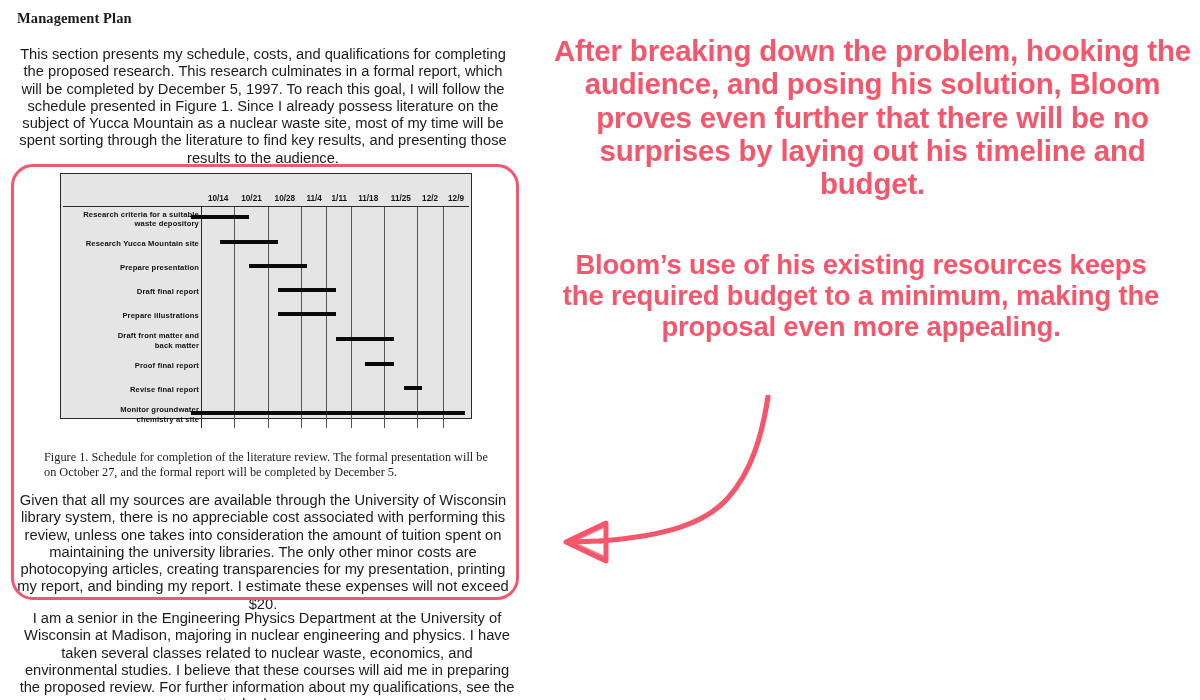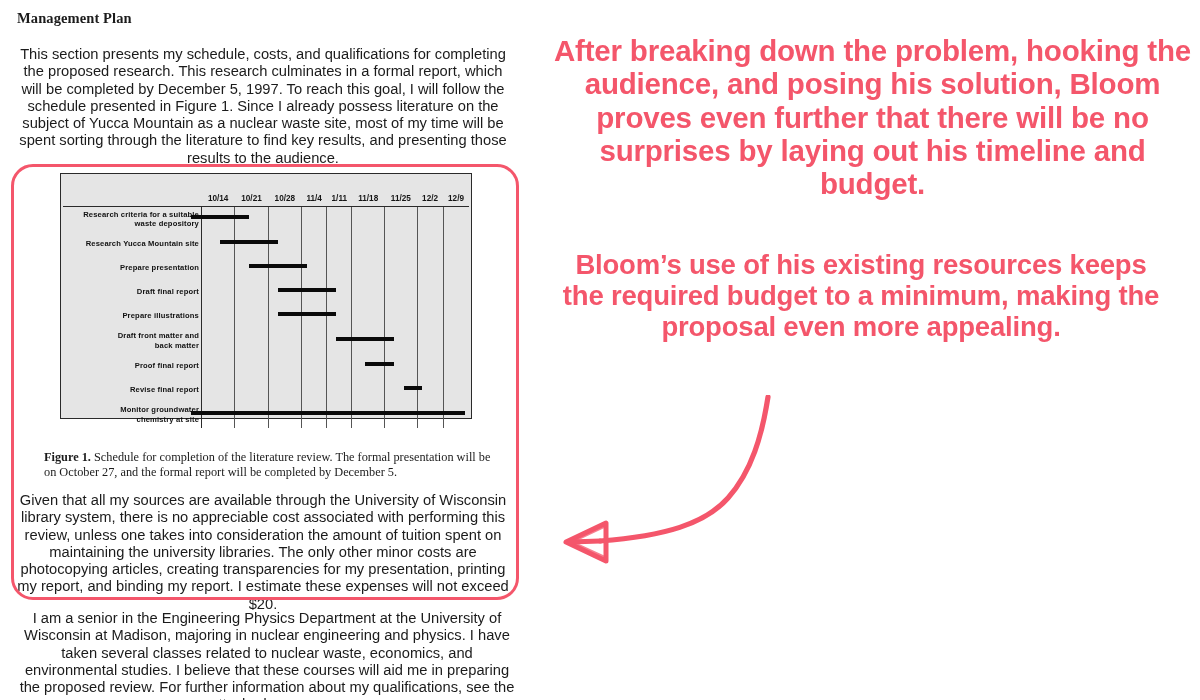--- a/index.html
+++ b/index.html
@@ -154,21 +154,21 @@
   #fig-caption {
     position: absolute;
     left: 44px;
     top: 450px;
     width: 450px;
     font-family: "Liberation Serif", serif;
     font-size: 12.3px;
     line-height: 15px;
     color: #1b1b1b;
   }
-  #fig-caption b { font-weight: bold; }
+  #fig-caption b { font-weight: normal; }
 
   
   #annotation-col {
     position: absolute;
     left: 545px;
     top: 0;
     width: 655px;
     height: 700px;
   }
   .anno-text {

